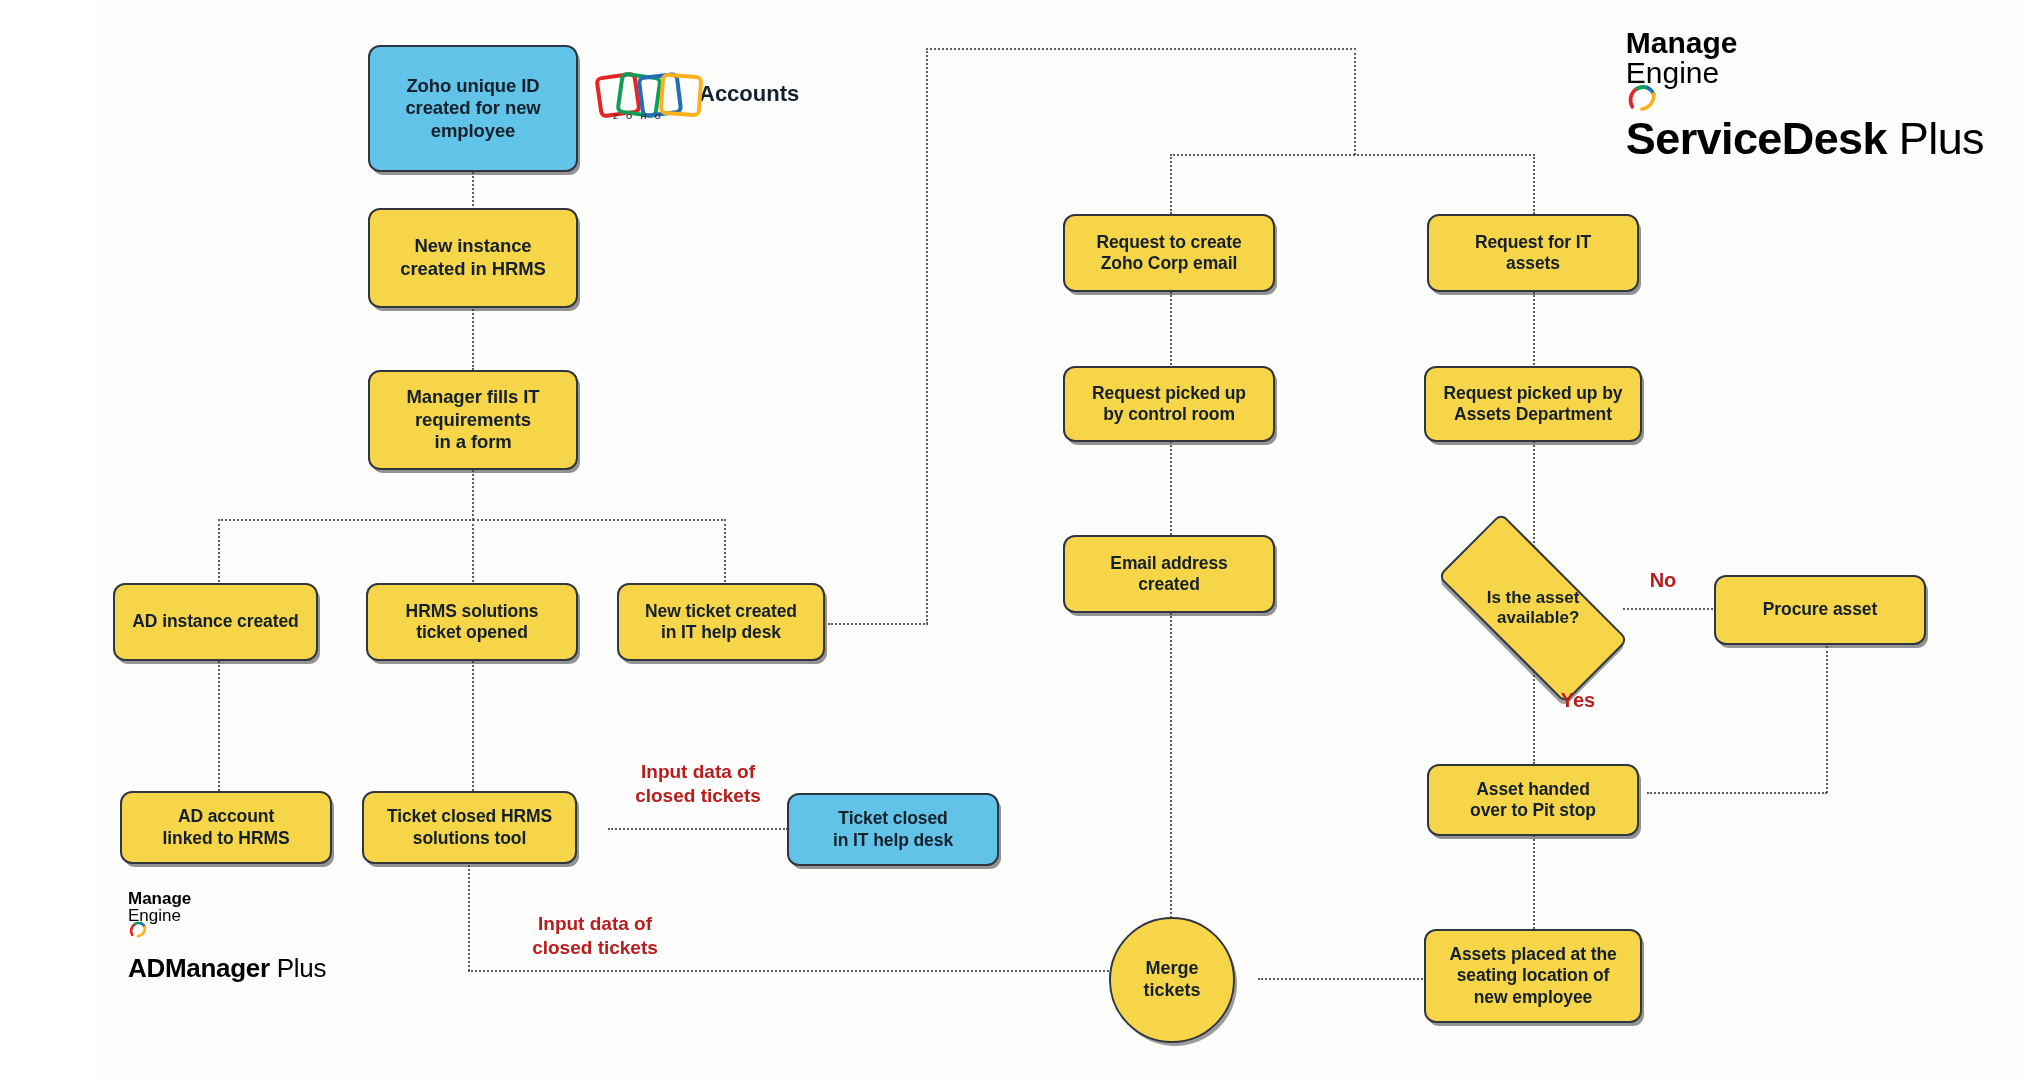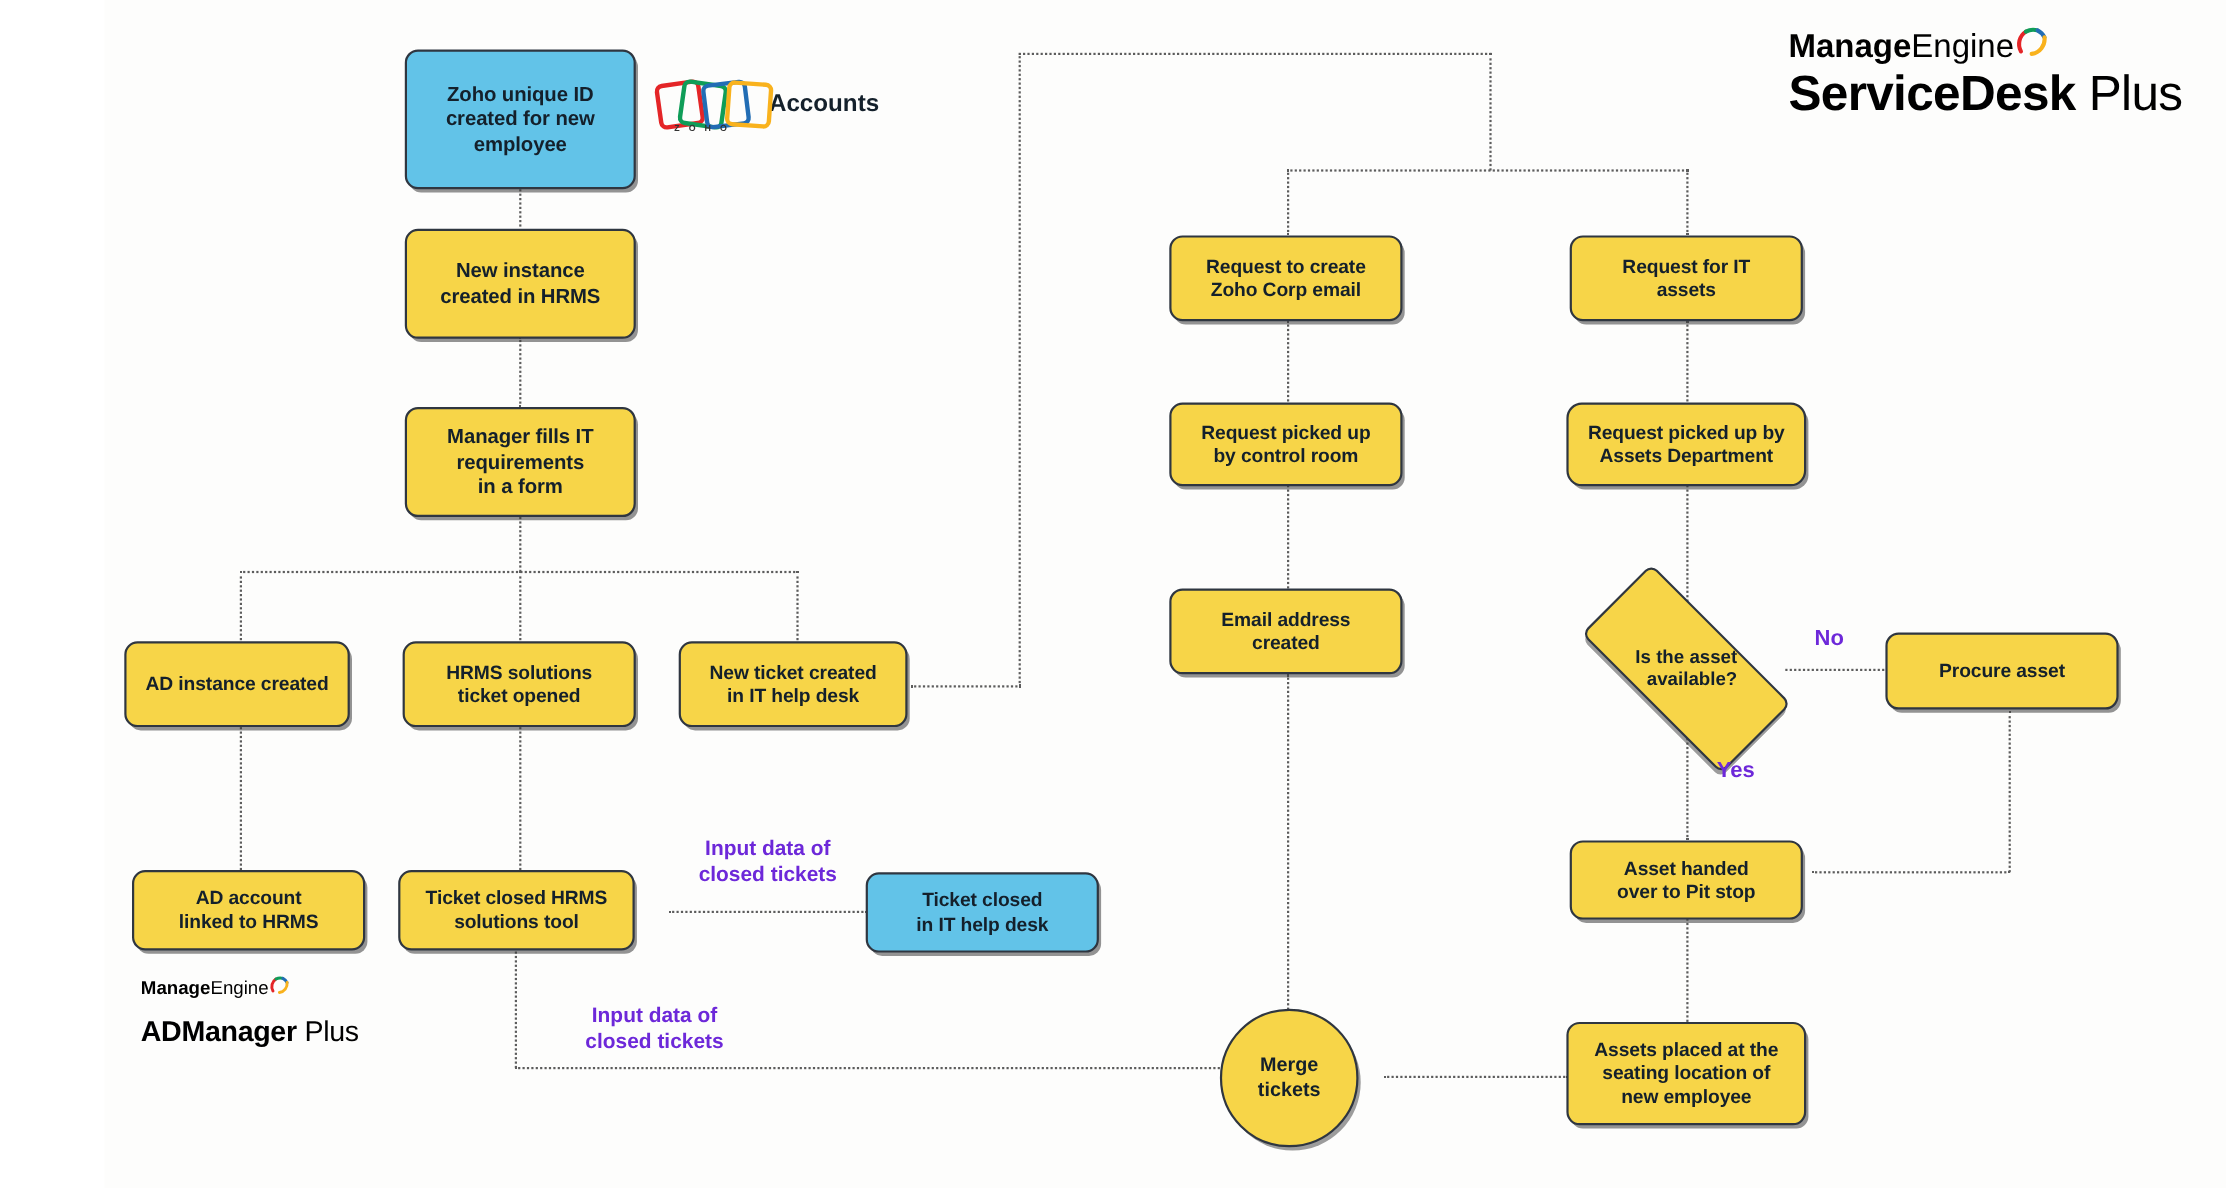--- a/index.html
+++ b/index.html
@@ -37,39 +37,39 @@
 
   
   .circle{position:absolute;z-index:3;border-radius:50%;
         background:#f7d548;border:2.5px solid #2f3640;
         display:flex;align-items:center;justify-content:center;text-align:center;
         font-weight:700;font-size:18px;color:#14202b;line-height:1.22;
         white-space:pre-line;box-shadow:3px 4px 0 -1px rgba(60,60,60,.5);}
 
   
   .elabel{position:absolute;z-index:4;font-size:19px;font-weight:600;
-        color:#6d28d9;line-height:1.25;white-space:pre-line;text-align:center;}
+        color:#b91c1c;line-height:1.25;white-space:pre-line;text-align:center;}
   .elabel.yn{font-size:20px;font-weight:700;}
 
   
   .zoho-wrap{position:absolute;z-index:5;display:flex;align-items:center;gap:14px;}
   .zoho-mark{position:relative;width:88px;height:48px;}
   .zsq{position:absolute;width:34px;height:34px;border-radius:7px;background:transparent;
        border:4px solid #000;top:4px;}
   .zsq.r{left:0;border-color:#e42527;transform:rotate(-8deg);}
   .zsq.g{left:21px;border-color:#0f9d58;transform:rotate(8deg);}
   .zsq.b{left:42px;border-color:#226db4;transform:rotate(-7deg);}
   .zsq.y{left:63px;border-color:#f9b21d;transform:rotate(4deg);}
   .ztext{position:absolute;bottom:-3px;left:16px;font-size:8px;letter-spacing:3px;
          color:#333;font-weight:600;}
   .acct-label{font-size:22px;font-weight:700;color:#14202b;}
 
   
   .me-logo{position:absolute;z-index:5;}
-  .me-row1{display:flex;align-items:flex-start;color:#000;}
+  .me-row1{display:flex;align-items:flex-start;color:#000;flex-direction:column;}
   .me-bold{font-weight:700;}
   .me-light{font-weight:400;}
   .me-row2{color:#000;}
   .me-row2 .b{font-weight:700;}
   .me-row2 .l{font-weight:400;}
   .swoosh{display:inline-block;vertical-align:top;}
 
   #sdp{right:40px;top:28px;text-align:left;}
   #sdp .me-row1{font-size:30px;line-height:1;}
   #sdp .me-row2{font-size:45px;line-height:1.1;letter-spacing:-.6px;margin-top:2px;}
@@ -188,21 +188,21 @@
   <div class="node sm" style="left:1063px;top:535px;width:212px;height:78px;">
     <span class="tx">Email address
 created</span>
   </div>
 
   <div class="node sm" style="left:1427px;top:214px;width:212px;height:78px;">
     <span class="tx">Request for IT
 assets</span>
   </div>
 
-  <div class="node sm" style="left:1424px;top:366px;width:218px;height:76px;border-radius:14px;">
+  <div class="node sm" style="left:1424px;top:366px;width:218px;height:76px;">
     <span class="tx">Request picked up by
 Assets Department</span>
   </div>
 
   <div class="diamond" style="left:1443px;top:563px;width:180px;height:90px;">
     <div class="shape"></div>
     <div class="lbl">Is the asset
 available?</div>
   </div>
 

